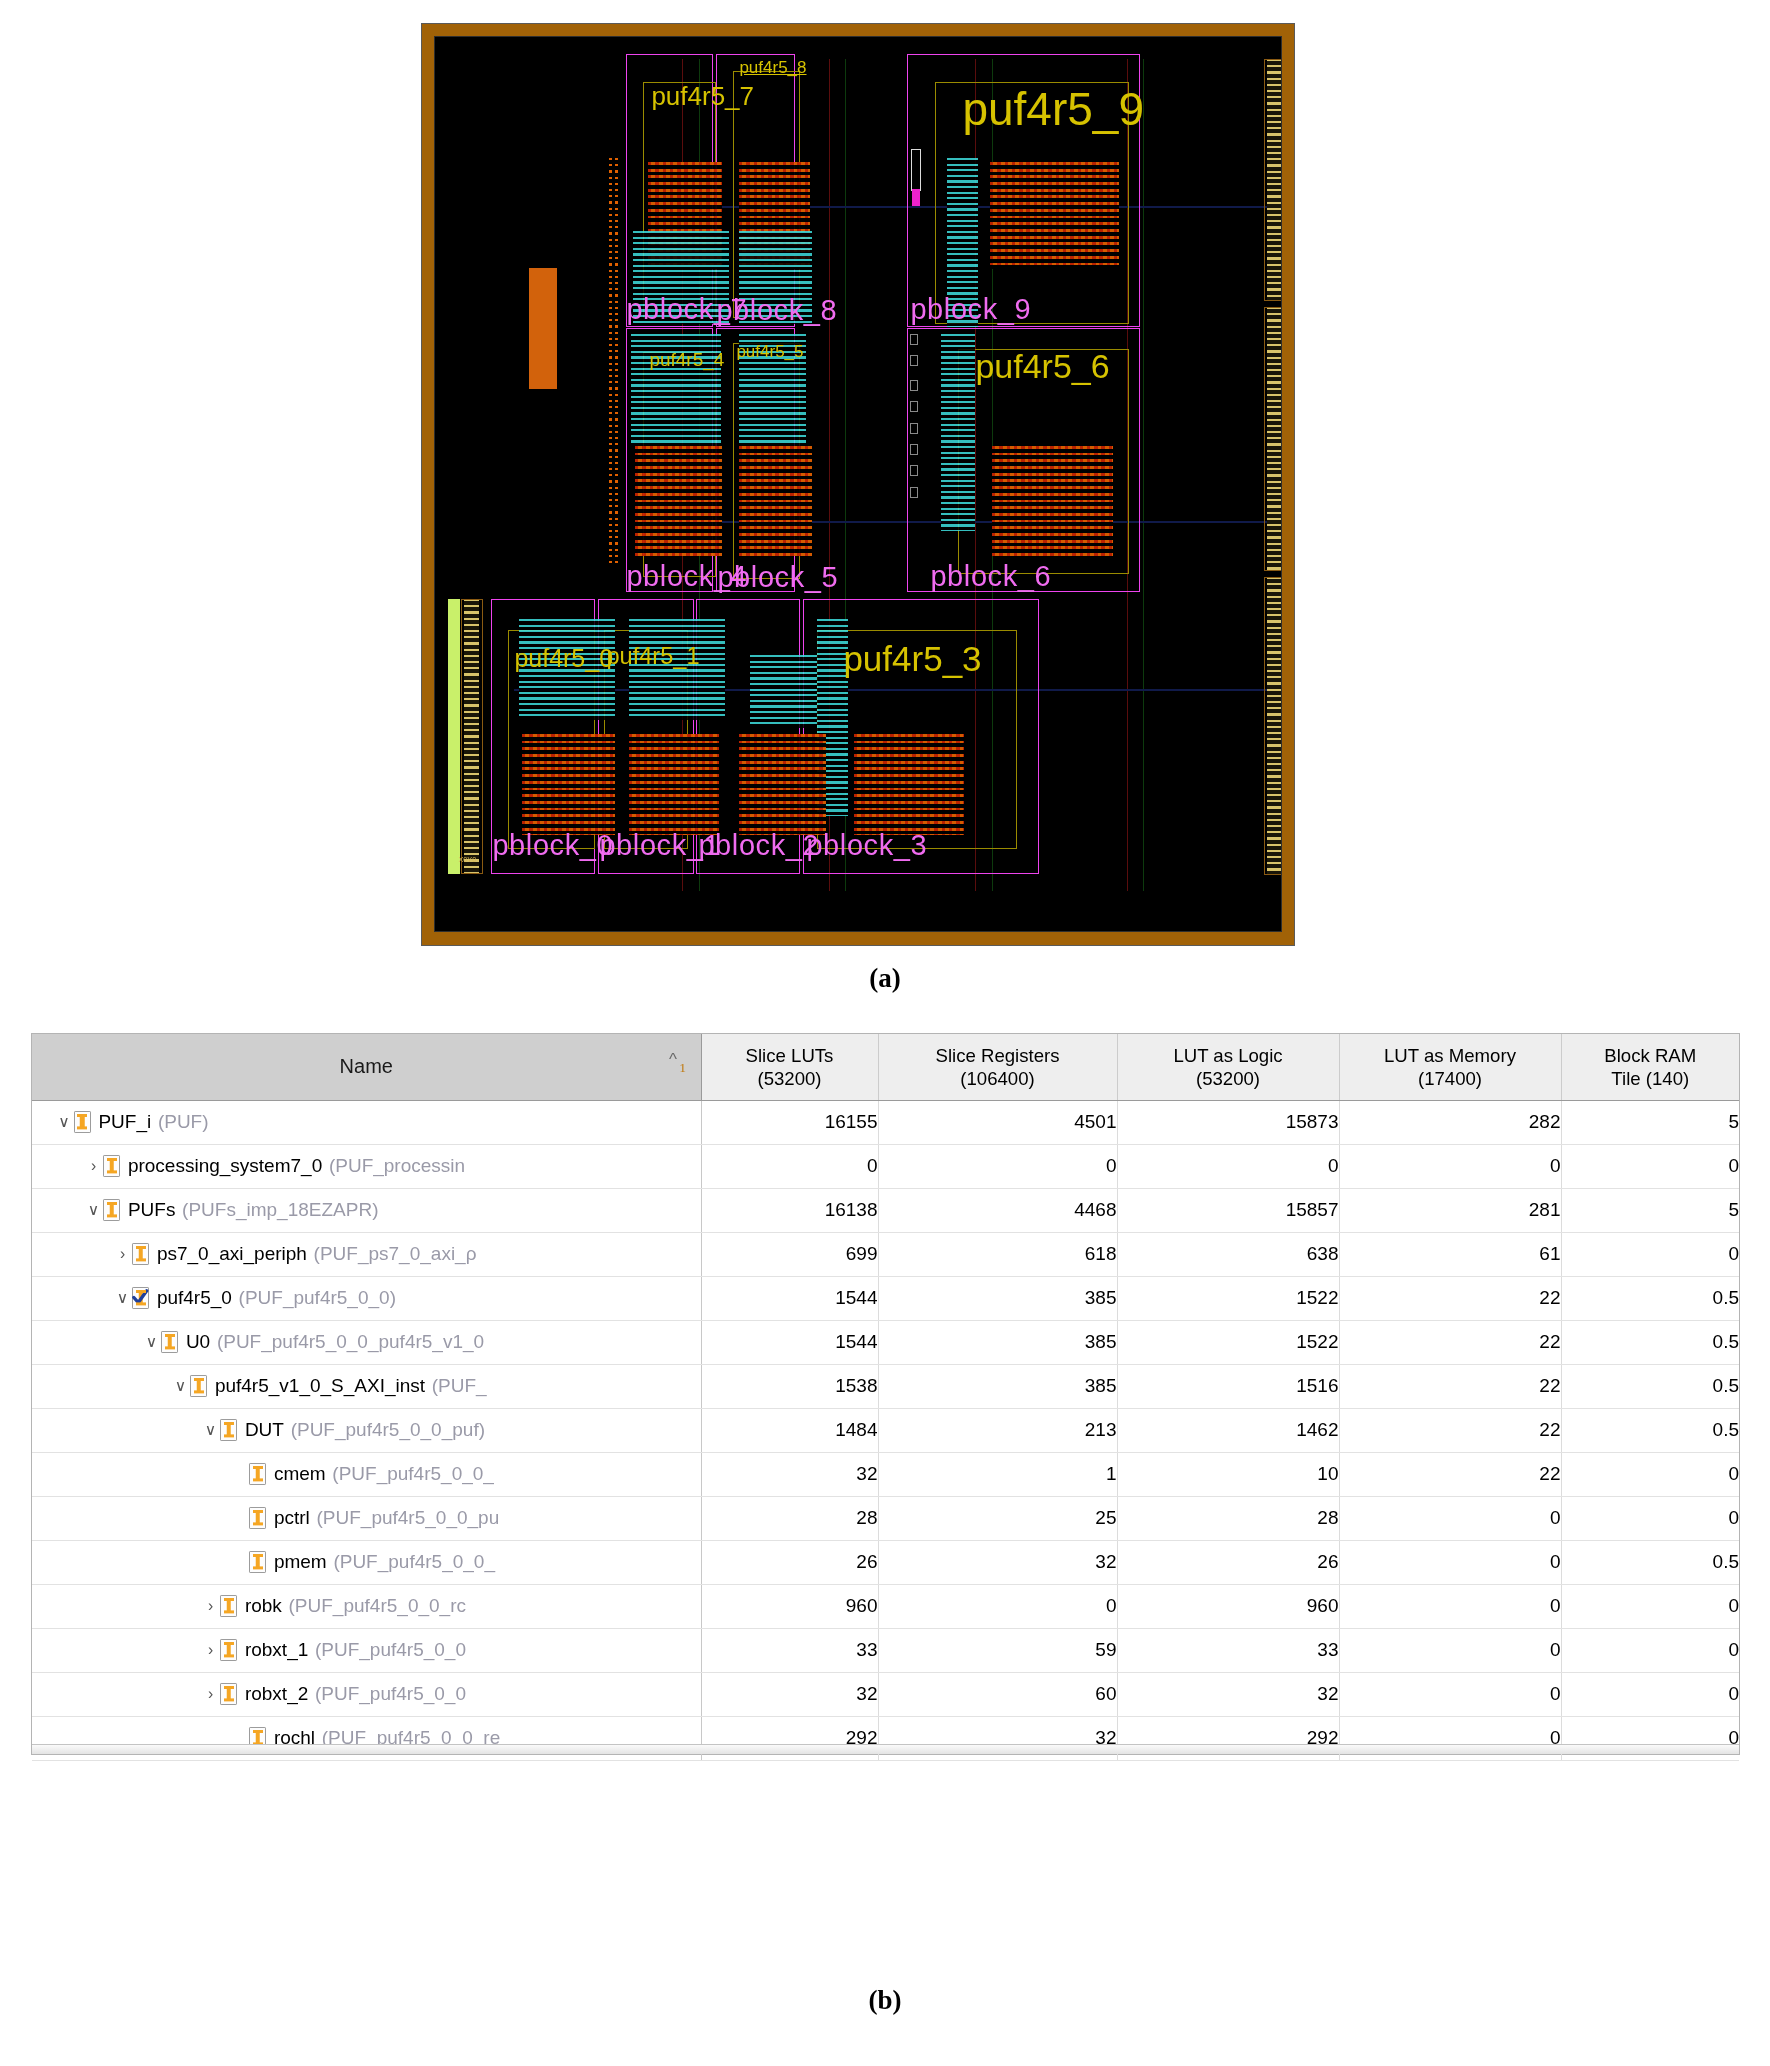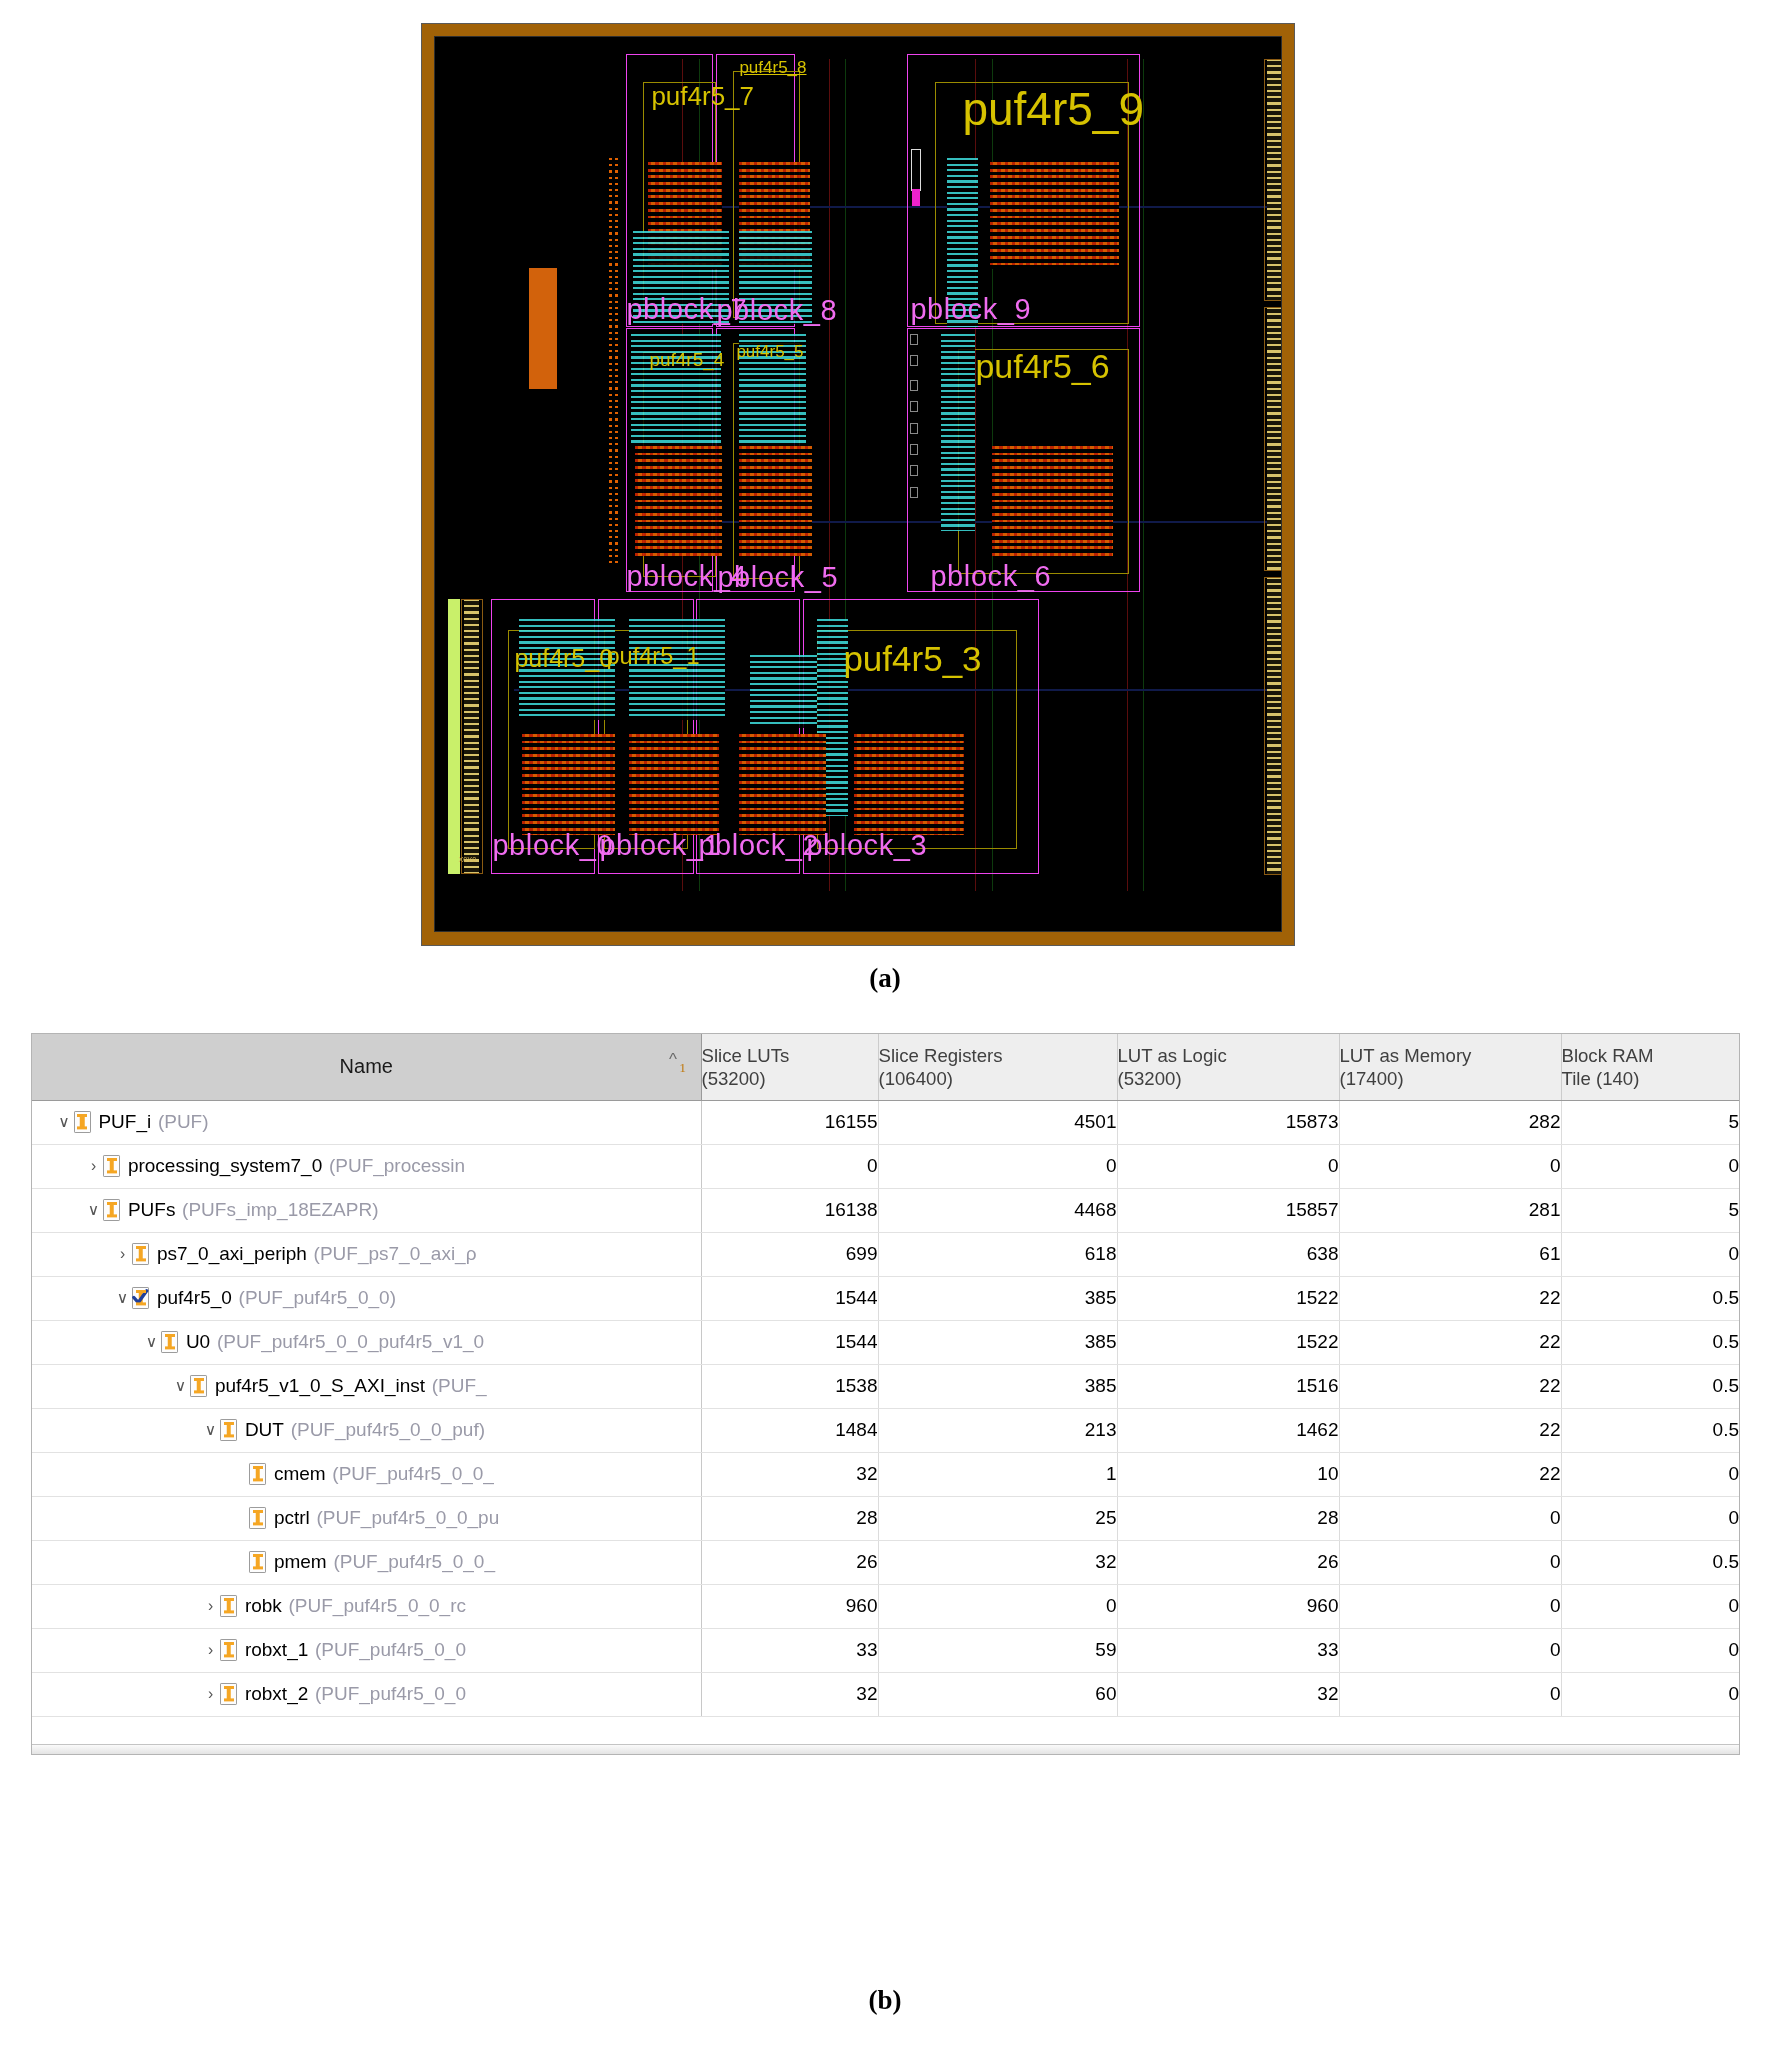--- a/index.html
+++ b/index.html
@@ -69,21 +69,21 @@
          box-shadow:0 0 0 0.6px #ffffff inset;}
   table.util{border-collapse:collapse;width:100%;table-layout:fixed;}
   table.util th,table.util td{padding:0;margin:0;}
 
   thead tr{height:66px;}
   th.name-h{background:#cfcfcf;border-right:0.6px solid #9a9a9a;
             border-bottom:0.6px solid #9a9a9a;position:relative;
             font-size:20px;font-weight:normal;color:#1a1a1a;text-align:center;}
   th.num-h{background:#eeeeee;border-right:0.6px solid #cccccc;
            border-bottom:0.6px solid #9a9a9a;
-           font-size:18.6px;font-weight:normal;color:#404040;text-align:left;
+           font-size:18.6px;font-weight:normal;color:#000000;text-align:center;
            line-height:1.25;padding:0 4.5px;}
   th.num-h:last-child{border-right:none;}
   .sortwrap{position:absolute;right:14.6px;top:17px;display:flex;align-items:flex-start;}
   .caret{font-size:17px;color:#6a6a6a;line-height:1;}
   .sortnum{font-size:13.5px;color:#c07a10;margin-left:2.2px;margin-top:9px;
            font-family:"Liberation Serif",serif;}
 
   tbody tr{height:44px;}
   td.name-c{border-right:0.6px solid #c8c8c8;border-bottom:0.6px solid #e2e2e2;
             font-size:19px;color:#000;white-space:nowrap;overflow:hidden;
@@ -507,19 +507,35 @@
               <span style="width:6.7px"></span>
               <span class="typ">(PUF_puf4r5_0_0</span>
             </div>
           </td>
           <td class="num-c">32</td>
           <td class="num-c">60</td>
           <td class="num-c">32</td>
           <td class="num-c">0</td>
           <td class="num-c">0</td>
         </tr>
+        <tr>
+          <td class="name-c">
+            <div class="rowin" style="padding-left:198px">
+              <span class="twisty"></span>
+              <span class="modicon"></span>
+              <span class="inst">rochl</span>
+              <span style="width:6.7px"></span>
+              <span class="typ">(PUF_puf4r5_0_0_rе</span>
+            </div>
+          </td>
+          <td class="num-c">292</td>
+          <td class="num-c">32</td>
+          <td class="num-c">292</td>
+          <td class="num-c">0</td>
+          <td class="num-c">0</td>
+        </tr>
       </tbody>
   </table>
   <div class="table-scroll-bottom"></div>
 </div>
 
 <div class="cap" style="left:0;top:1985px;">(b)</div>
 
 
 </body></html>

